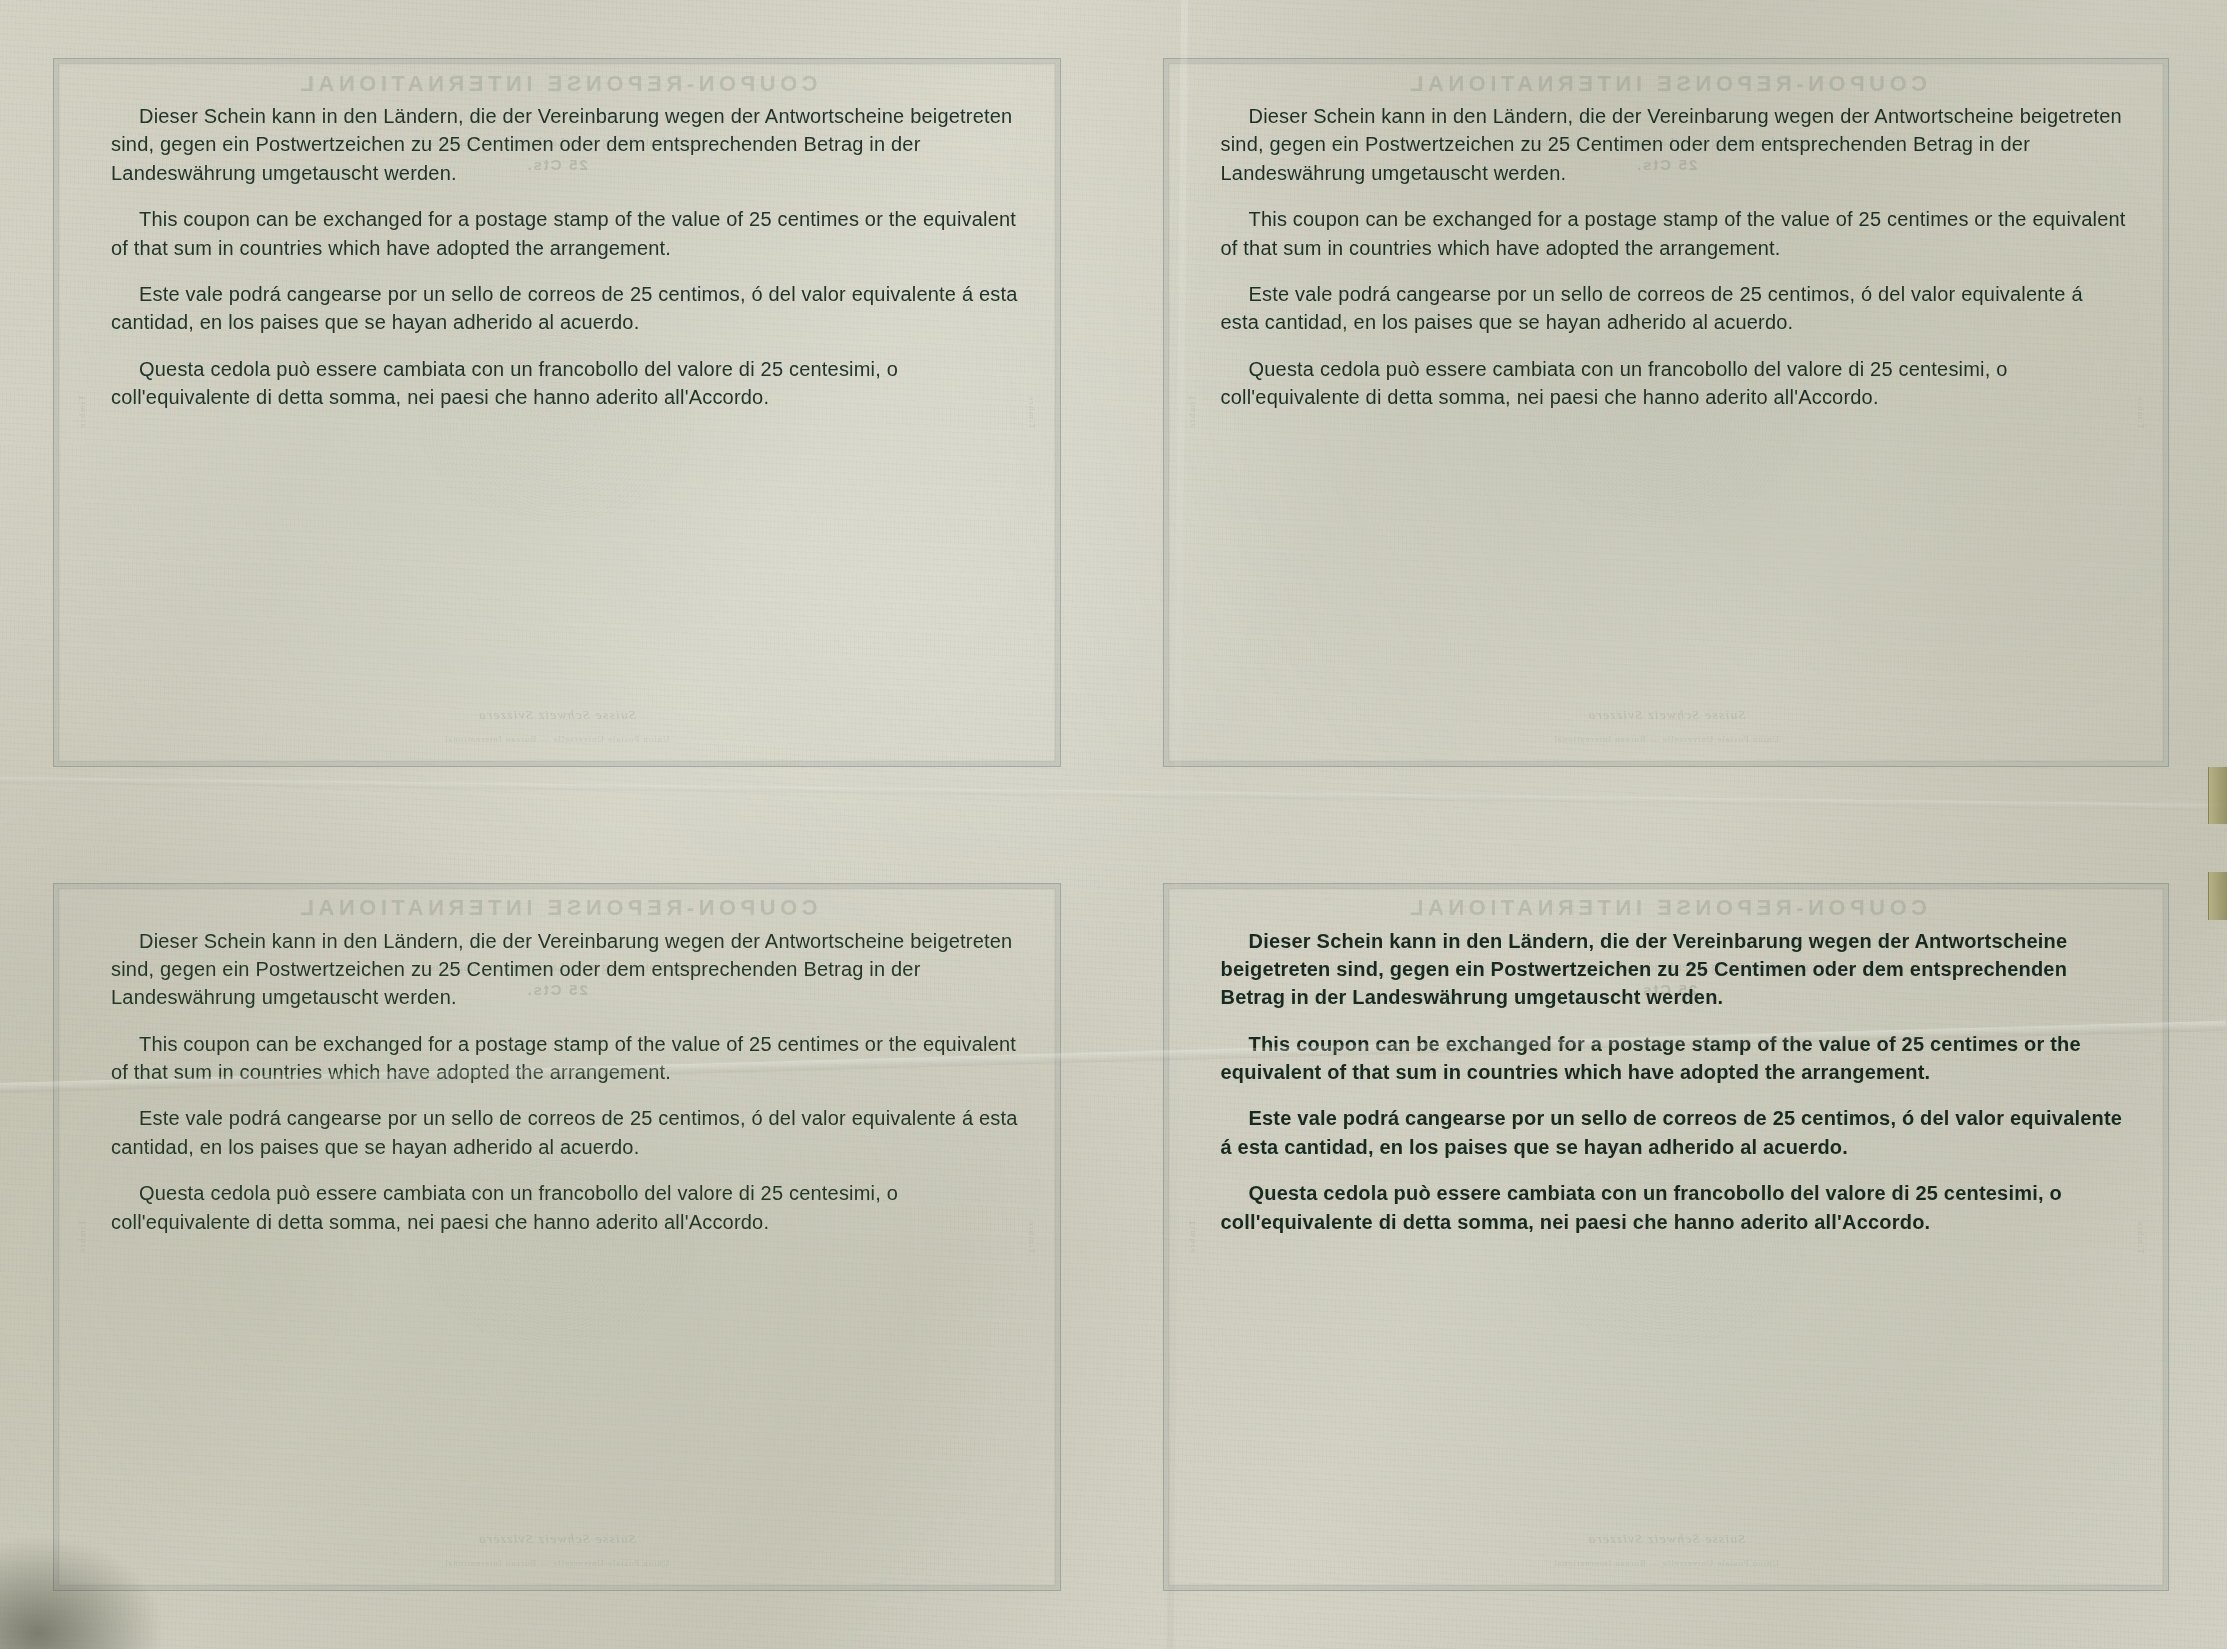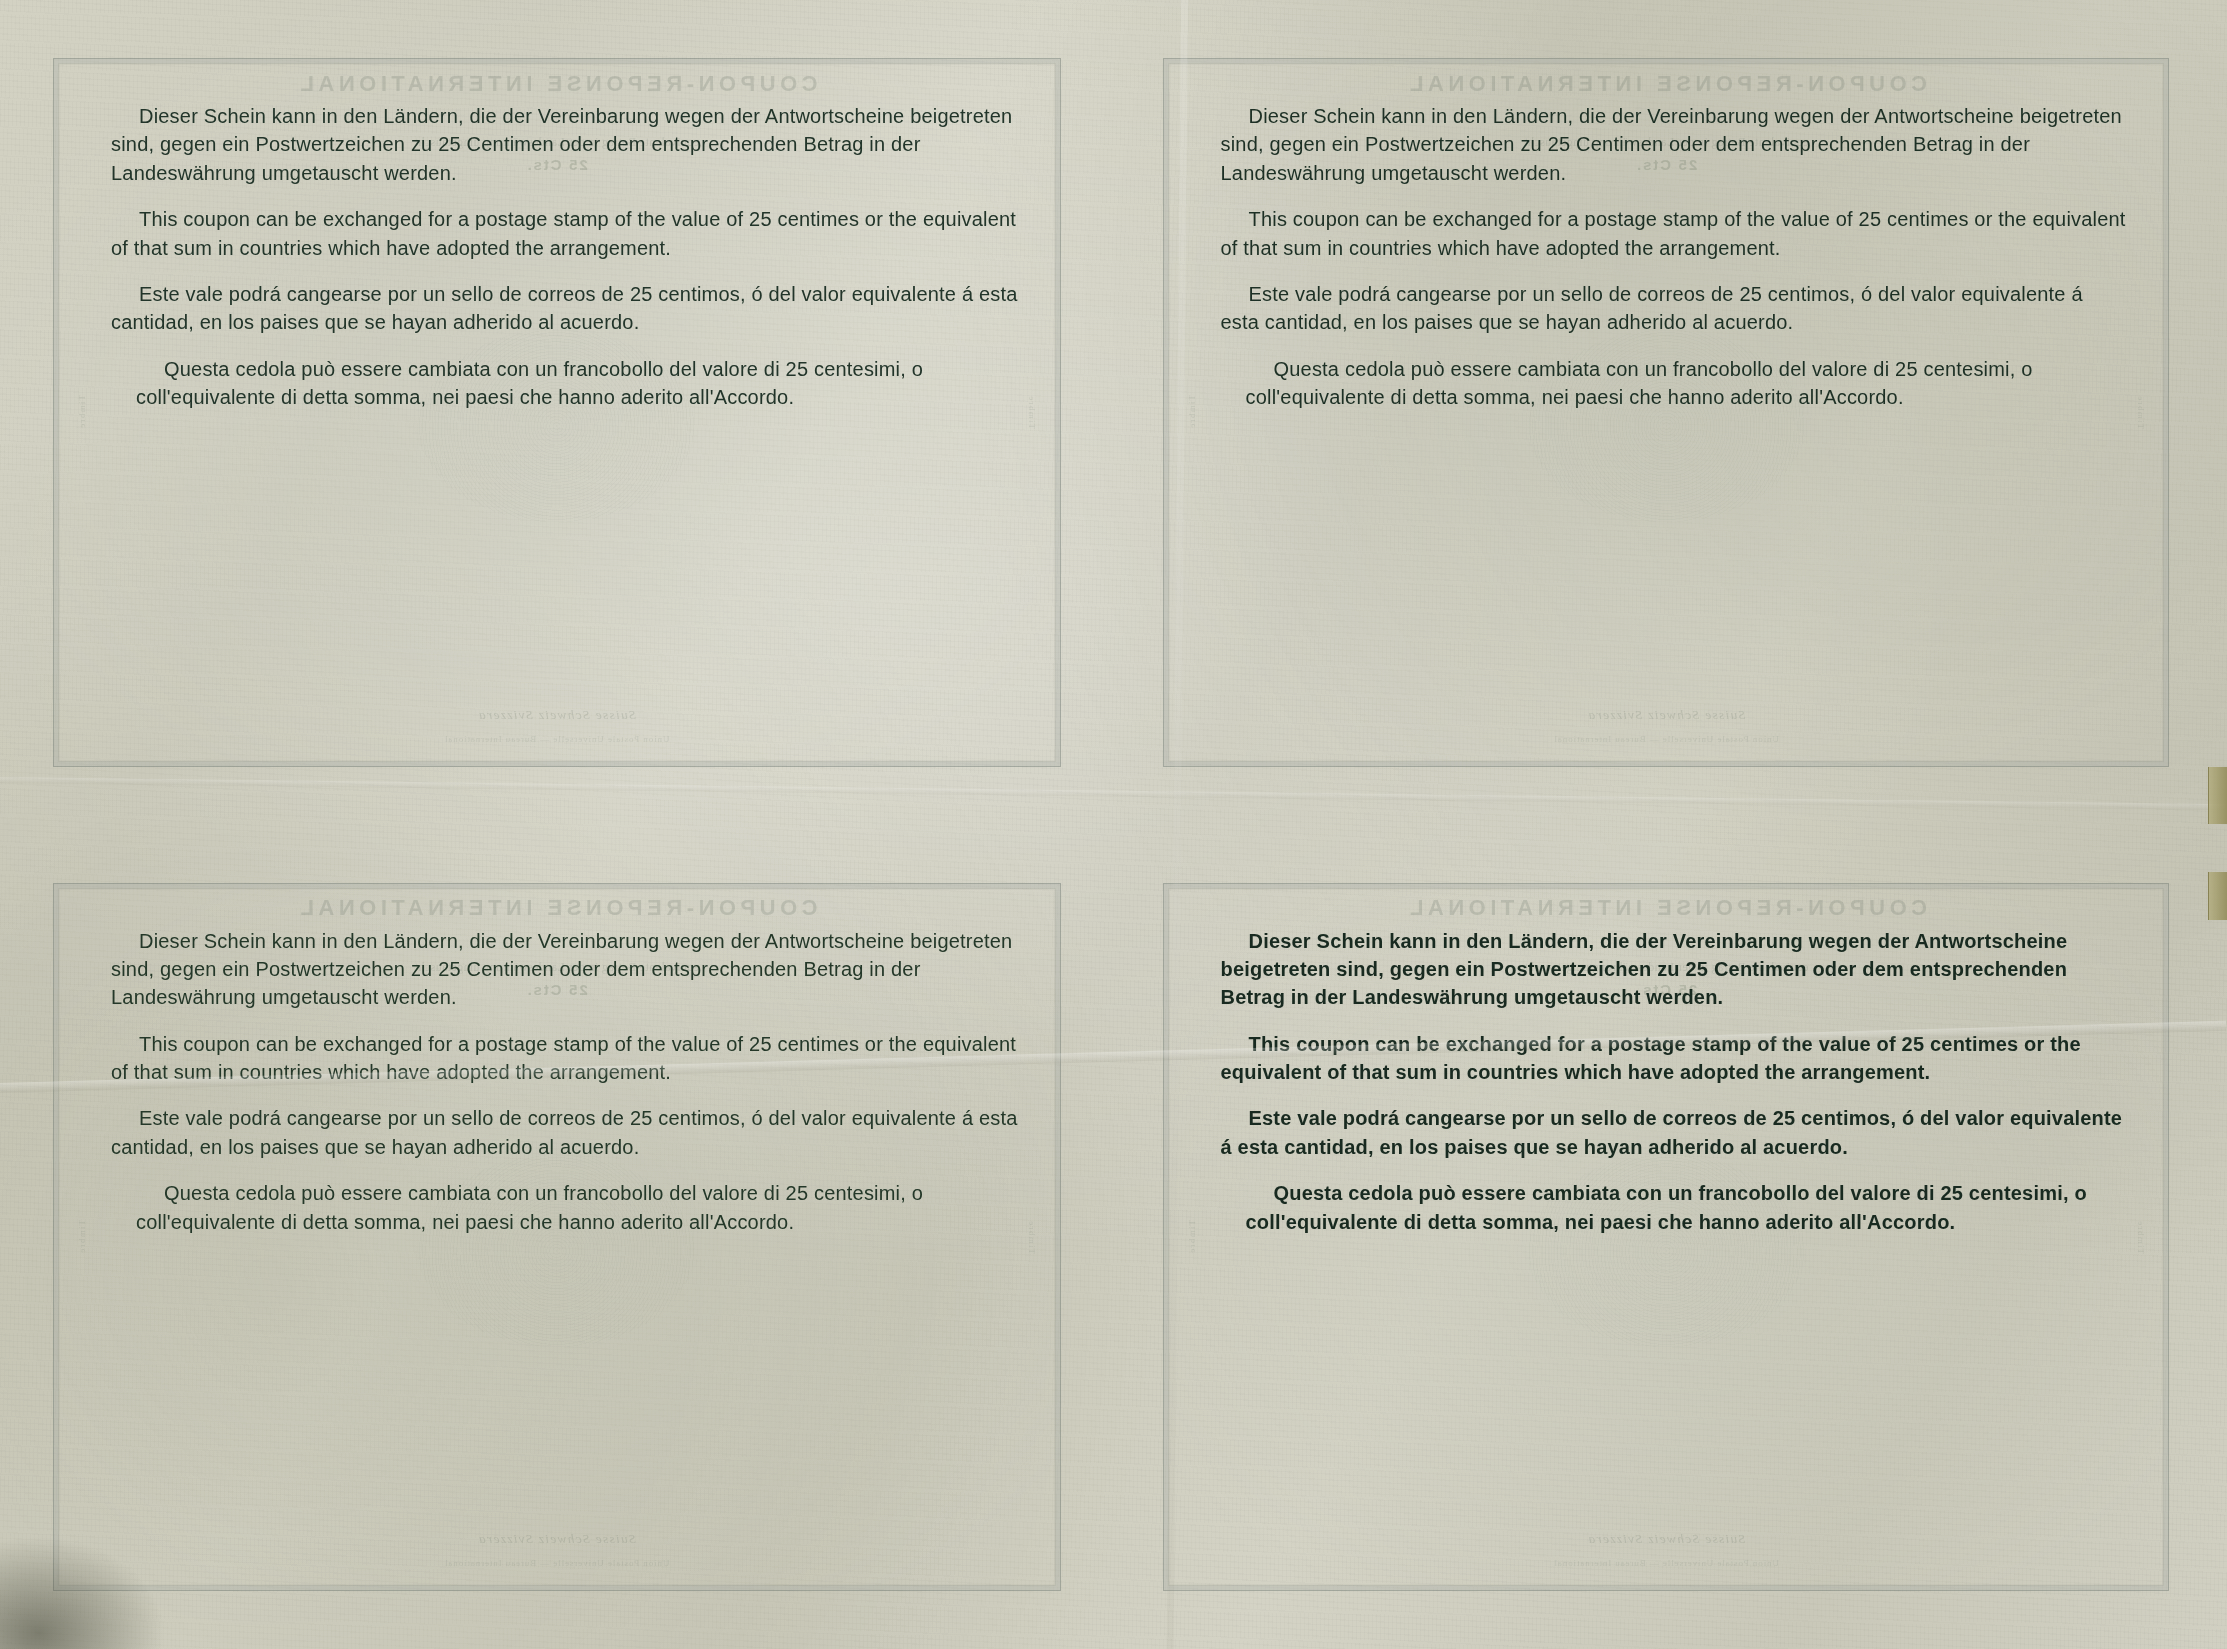--- a/index.html
+++ b/index.html
@@ -184,21 +184,21 @@
     color: #1f3326;
     font-family: Liberation Sans, sans-serif;
     font-size: 20px;
     line-height: 1.42;
   }
   .text-block p {
     margin: 0 0 18px 0;
     text-indent: 28px;
     letter-spacing: 0.2px;
   }
-  .text-block p:last-child { margin-bottom: 0; margin-left: 25px; }
+  .text-block p:last-child { margin-bottom: 0; }
 
   
   .coupon.tl .text-block { color: #22352a; }
   .coupon.tr .text-block { color: #1d3025; }
   .coupon.bl .text-block { color: #243829; font-weight: 400; }
   .coupon.br .text-block { color: #182a20; font-weight: 600; }
 
   .coupon.tr .coupon-inner,
   .coupon.br .coupon-inner { left: 49px; right: 58px; }
 

